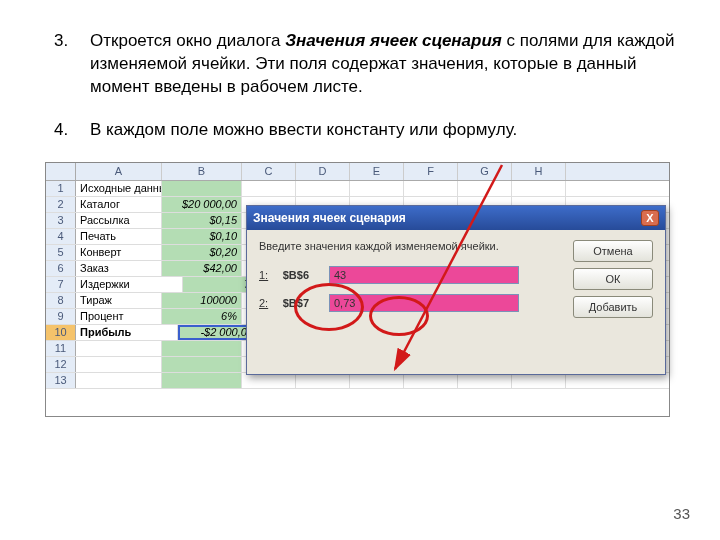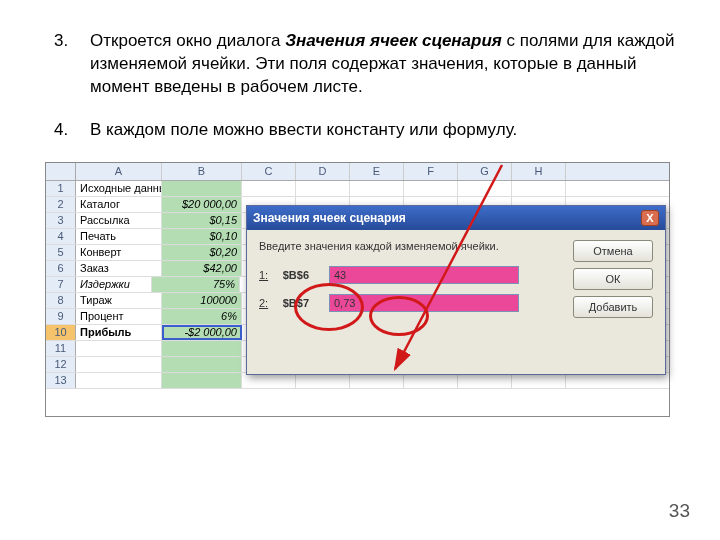--- a/index.html
+++ b/index.html
@@ -28,21 +28,21 @@
   ol.body-text li .num {
     position: absolute;
     left: -36px;
     top: 0;
   }
   .bold-italic { font-weight: bold; font-style: italic; }
   .page-num {
     position: absolute;
     right: 30px;
     bottom: 18px;
-    font-size: 19px;
+    font-size: 15px;
     color: #555;
   }
   .excel-shot {
     position: relative;
     width: 625px;
     height: 255px;
     border: 1px solid #888;
     background: #fff;
     font-size: 11px;
     color: #000;
@@ -292,21 +292,21 @@
           <div class="cell b right" style="width: 80px;">$42,00</div>
           <div class="cell" style="width: 54px;"></div>
           <div class="cell" style="width: 54px;"></div>
           <div class="cell" style="width: 54px;"></div>
           <div class="cell" style="width: 54px;"></div>
           <div class="cell" style="width: 54px;"></div>
           <div class="cell" style="width: 54px;"></div>
         </div>
         <div class="row">
           <div class="rownum">7</div>
-          <div class="cell" style="width: 76px; font-style: italic;">Издержки</div>
+          <div class="cell" style="width: 107px;">Издержки</div>
           <div class="cell b right" style="width: 88px;">75%</div>
           <div class="cell" style="width: 54px;"></div>
           <div class="cell" style="width: 54px;"></div>
           <div class="cell" style="width: 54px;"></div>
           <div class="cell" style="width: 54px;"></div>
           <div class="cell" style="width: 54px;"></div>
           <div class="cell" style="width: 54px;"></div>
         </div>
         <div class="row">
           <div class="rownum">8</div>
@@ -325,21 +325,21 @@
           <div class="cell b right" style="width: 80px;">6%</div>
           <div class="cell" style="width: 54px;"></div>
           <div class="cell" style="width: 54px;"></div>
           <div class="cell" style="width: 54px;"></div>
           <div class="cell" style="width: 54px;"></div>
           <div class="cell" style="width: 54px;"></div>
           <div class="cell" style="width: 54px;"></div>
         </div>
         <div class="row sel">
           <div class="rownum">10</div>
-          <div class="cell" style="width: 86px; font-weight: bold;">Прибыль</div>
+          <div class="cell" style="width: 102px; font-weight: bold;">Прибыль</div>
           <div class="cell b right" style="width: 80px;">-$2 000,00</div>
           <div class="cell" style="width: 54px;"></div>
           <div class="cell" style="width: 54px;"></div>
           <div class="cell" style="width: 54px;"></div>
           <div class="cell" style="width: 54px;"></div>
           <div class="cell" style="width: 54px;"></div>
           <div class="cell" style="width: 54px;"></div>
         </div>
         <div class="row">
           <div class="rownum">11</div>

